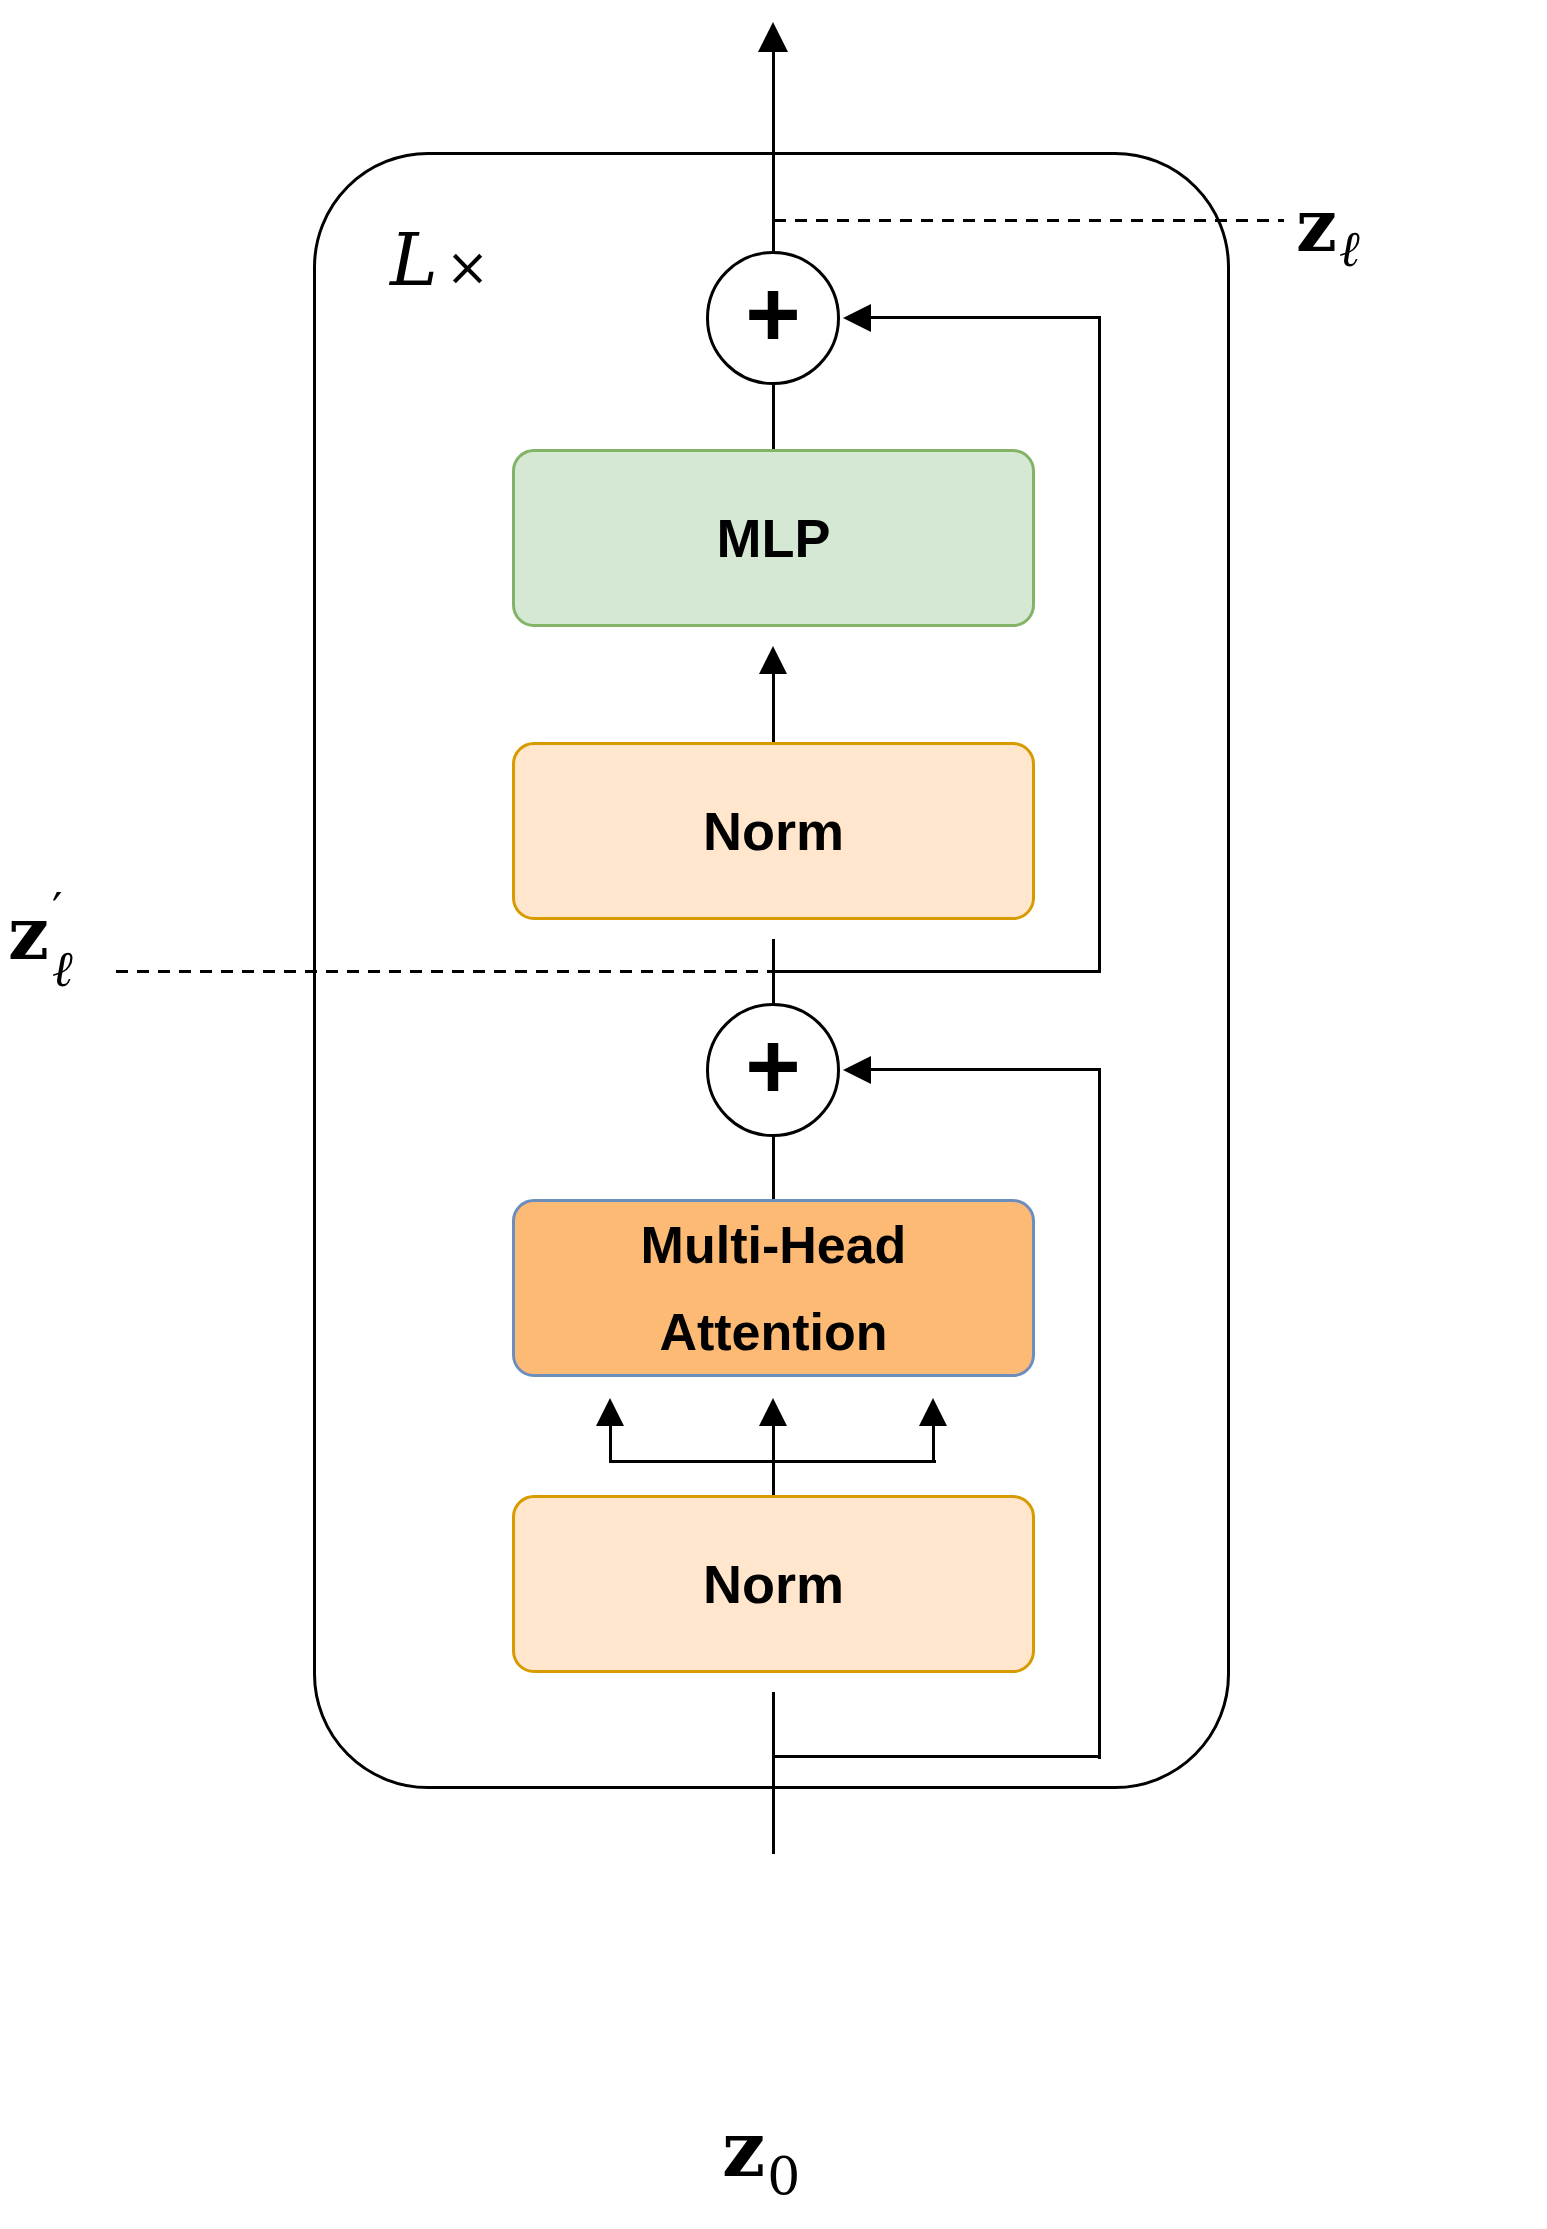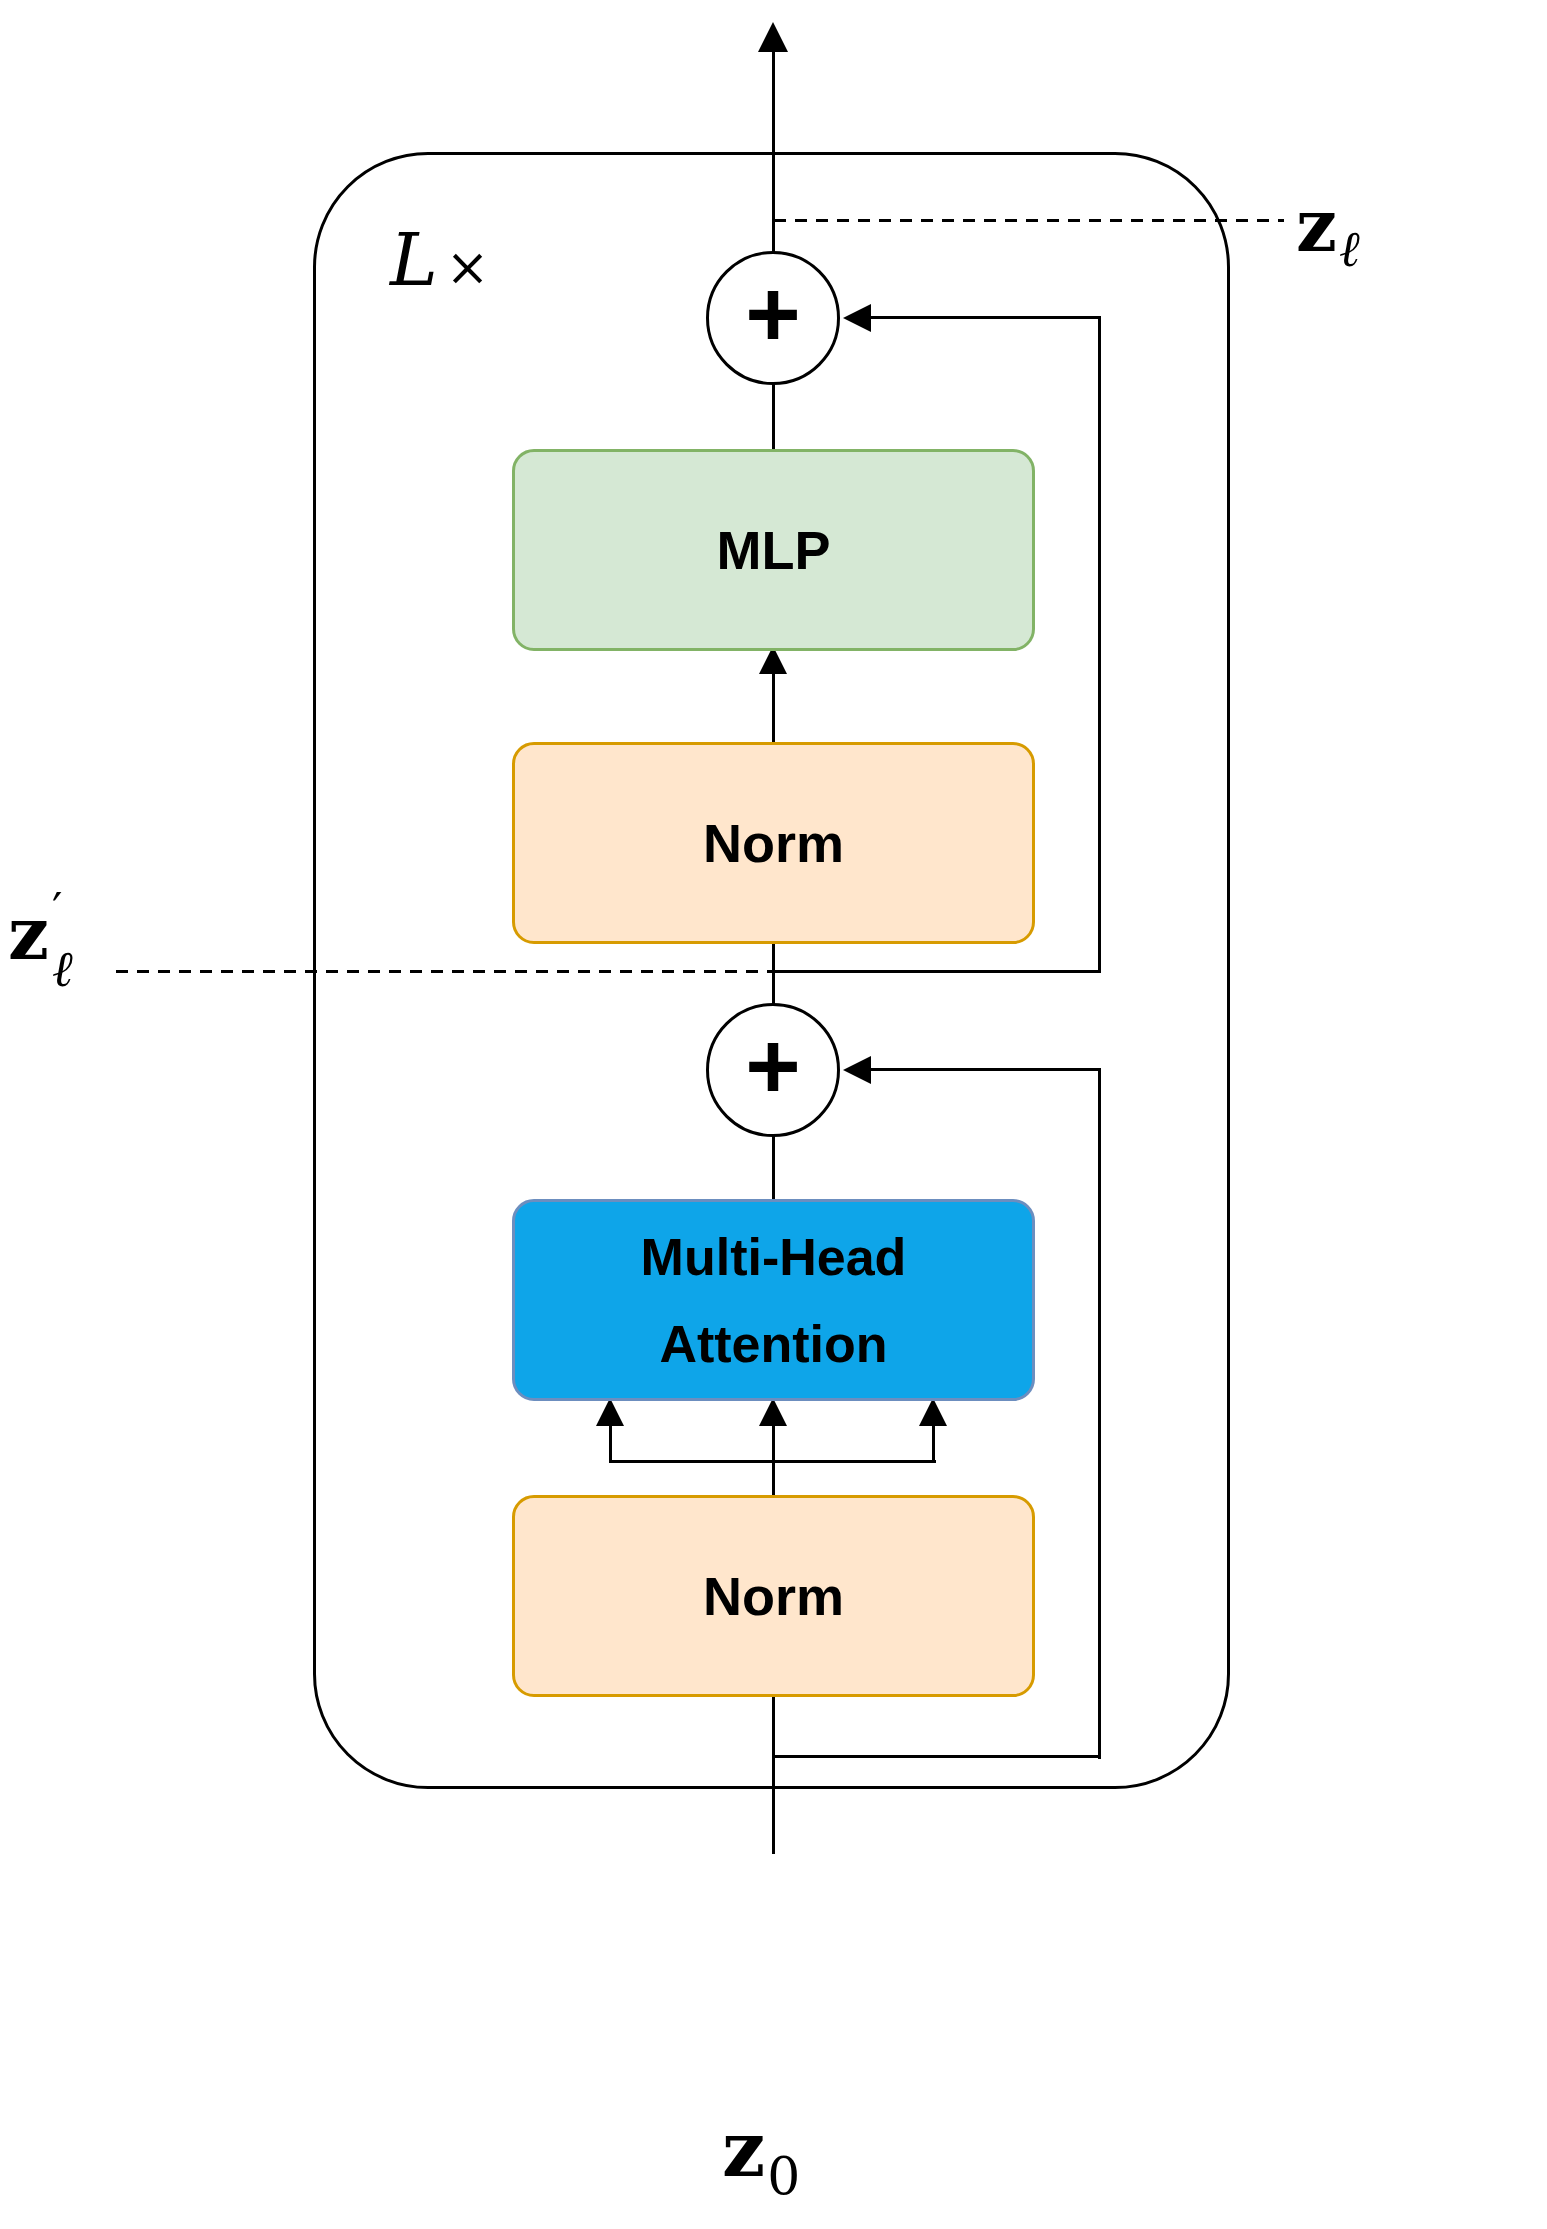--- a/index.html
+++ b/index.html
@@ -23,21 +23,21 @@
           border-bottom:28px solid #000;}
   .arr-up-big{width:0;height:0;border-left:15px solid transparent;border-right:15px solid transparent;
           border-bottom:30px solid #000;}
   .arr-left{width:0;height:0;border-top:14px solid transparent;border-bottom:14px solid transparent;
           border-right:28px solid #000;}
 
   
   .node{box-sizing:border-box;border:3px solid;border-radius:22px;display:flex;
         flex-direction:column;align-items:center;justify-content:center;
         font-weight:bold;color:#000;text-align:center;}
-  .node-std{left:512px;width:523px;height:202px;font-size:54px;}
+  .node-std{left:512px;width:523px;height:178px;font-size:54px;}
   .node-ep{left:479px;width:588px;height:198px;font-size:56px;}
   .node .ln{display:block;line-height:68px;}
 
   
   .op-circle{box-sizing:border-box;width:134px;height:134px;border:3px solid #000;border-radius:50%;
              background:#fff;display:flex;align-items:center;justify-content:center;
              font-size:95px;font-weight:bold;line-height:1;padding-bottom:10px;}
 
   
   .math{color:#000;font-family:"DejaVu Serif",serif;display:flex;align-items:flex-start;}
@@ -100,21 +100,21 @@
   </div>
 
   <div class="abs node node-std" style="top: 449px; background-color: rgb(213, 232, 212); border-color: rgb(130, 179, 102);">
     <span class="ln">MLP</span>
   </div>
 
   <div class="abs node node-std" style="top: 742px; background-color: rgb(255, 230, 204); border-color: rgb(215, 155, 0);">
     <span class="ln">Norm</span>
   </div>
 
-  <div class="abs node node-std" style="top: 1199px; font-size: 52px; background-color: #0ea5e9; border-color: rgb(108, 142, 191); gap: 19px;">
+  <div class="abs node node-std" style="top: 1199px; font-size: 52px; background-color: #fdba74; border-color: rgb(108, 142, 191); gap: 19px;">
     <span class="ln">Multi-Head</span>
     <span class="ln">Attention</span>
   </div>
 
   <div class="abs node node-std" style="top: 1495px; background-color: rgb(255, 230, 204); border-color: rgb(215, 155, 0);">
     <span class="ln">Norm</span>
   </div>
 
 
   <div class="abs loop-label" style="left:390px;top:224px;">

